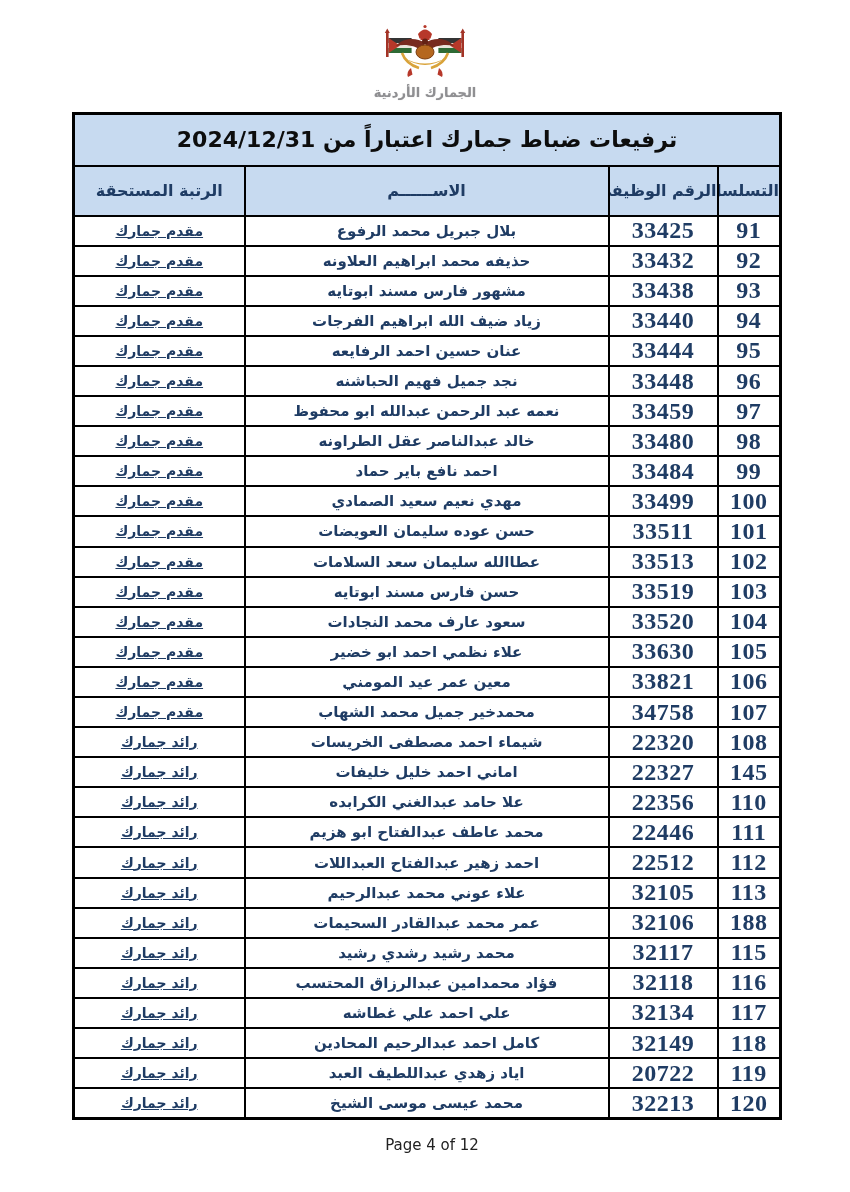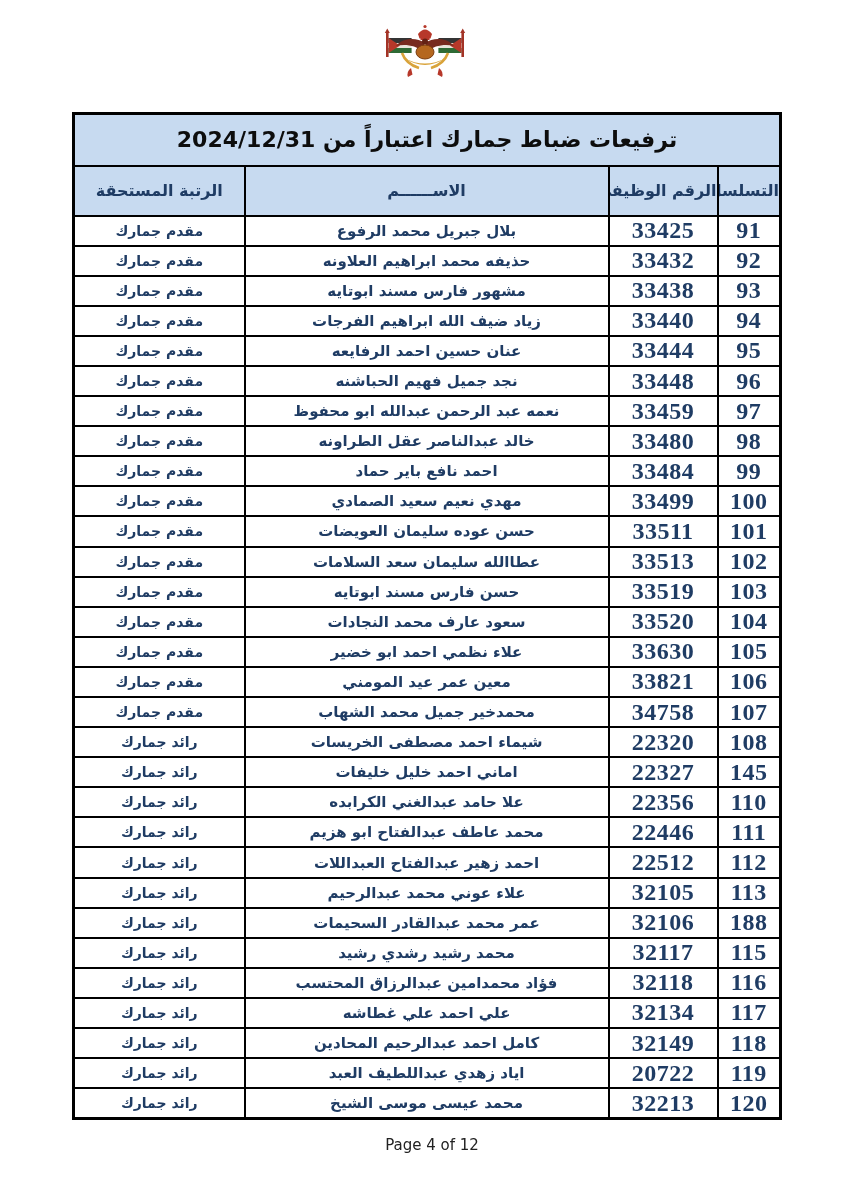--- a/index.html
+++ b/index.html
@@ -61,21 +61,21 @@
     color: #1f3c64;
     font-weight: bold;
   }
   td.num {
     font-family: "Liberation Serif", serif;
     font-size: 24px;
     letter-spacing: 0.5px;
     margin-left: 11px;
   }
   td.name { font-size: 15px; margin-top: 24px; }
-  td.rank { font-size: 14px; }
+  td.rank { font-size: 14px; text-decoration: underline; }
   .page-footer {
     position: absolute;
     top: 1136px;
     left: 0;
     width: 850px;
     text-align: center;
     font-size: 15px;
     color: #222;
     font-family: "DejaVu Sans", sans-serif;
     padding-left: 14px;
@@ -112,20 +112,21 @@
 
     <ellipse cx="50" cy="28" rx="9" ry="7" fill="#b5671f" stroke="#7a3c10" stroke-width="1"></ellipse>
 
     <path d="M29 34 Q50 45 71 34 Q60 41 50 41 Q40 41 29 34" fill="#d9a33a"></path>
     <path d="M27 29 Q31 40 44 44" fill="none" stroke="#d9a33a" stroke-width="2.6"></path>
     <path d="M73 29 Q69 40 56 44" fill="none" stroke="#d9a33a" stroke-width="2.6"></path>
 
     <path d="M36 44 q-5 4 -3 9 l4.5 -2.5 z" fill="#b7382a"></path>
     <path d="M64 44 q5 4 3 9 l-4.5 -2.5 z" fill="#b7382a"></path>
   </svg>
+  <div class="logo-caption" dir="rtl">الجمارك الأردنية</div>
 </div>
 
 <table class="main-table" dir="rtl">
   <colgroup>
     <col style="width:63px">
     <col style="width:109px">
     <col style="width:364px">
     <col style="width:171px">
   </colgroup>
   <thead>

